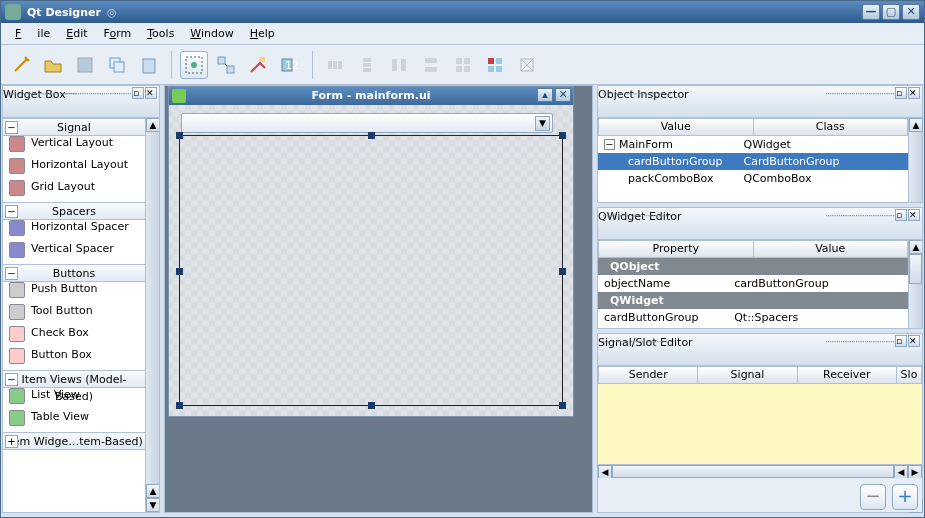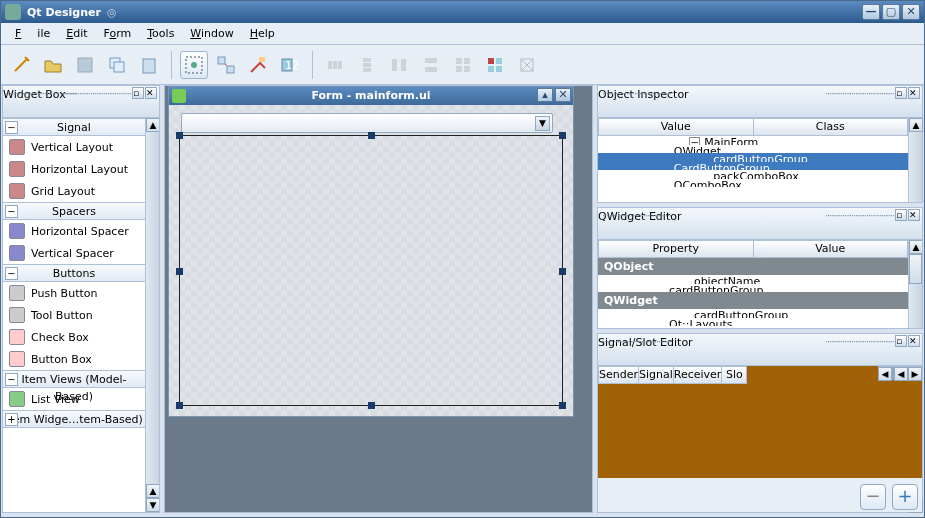--- a/index.html
+++ b/index.html
@@ -17,43 +17,43 @@
 .workspace { position: absolute; top: 85px; left: 2px; right: 2px; bottom: 5px; display: flex; }
 
 .panel { background: #eef2f7; border: 1px solid #adc0d8; display: flex; flex-direction: column; }
 .panel-title { height: 32px; background: linear-gradient(#f4f8fc,#d4e0ec); border-bottom: 1px solid #adc0d8; text-align: left; line-height: 17px; font-size: 11px; position: relative; }
 .panel-title .dots::before { content: "·····································"; letter-spacing: -1px; color: #7a90a8; position:absolute; left:4px; top:0; font-size:9px; }
 .panel-title .dots::after { content: "·····································"; letter-spacing: -1px; color: #7a90a8; position:absolute; right:28px; top:0; font-size:9px; }
 .panel-title .mini { position:absolute; right:2px; top:1px; display:flex; gap:1px; }
 .panel-title .mini span { width:12px; height:12px; border:1px solid #90a8c0; background:linear-gradient(#fff,#d0dcec); font-size:9px; line-height:10px; cursor:pointer; }
 .cat-header { height: 18px; background: linear-gradient(#f8fafc,#e2eaf4); border: 1px solid #adc0d8; border-left:none; border-right:none; text-align: center; line-height: 17px; position: relative; }
 .cat-header .collapse-btn { position:absolute; left:2px; top:2px; width:13px; height:13px; border:1px solid #90a8c0; background:#fff; font-size:10px; line-height:11px; cursor:pointer; }
-.wb-item { height: 22px; display:flex; align-items:center; padding-left:6px; gap:6px; cursor:pointer; }
+.wb-item { height: 22px; display:flex; align-items:flex-start; padding-left:6px; gap:6px; cursor:pointer; }
 .wb-icon { width:16px; height:16px; background:#aac; border:1px solid #889; border-radius:2px; flex-shrink:0; }
 
 .mdi { flex:1; background:#6a7a8a; position:relative; margin:0 4px; border:1px solid #adc0d8; }
 .form-window { position:absolute; left:3px; top:0; width:406px; height:331px; background:#e8eef2; border:1px solid #7a94b0; }
 .form-title { height:18px; background:linear-gradient(#5b8bc0,#3d6a9a); color:#fff; text-align:center; line-height:17px; position:relative; font-weight:bold; }
 .form-title .icon { position:absolute; left:3px; top:2px; width:14px; height:14px; background:#7c5; border-radius:2px; }
 .form-title .wbtns { position:absolute; right:2px; top:1px; display:flex; gap:2px; }
 .form-title .wbtns span { width:16px; height:14px; background:linear-gradient(#e8f0f8,#b0c8e0); border:1px solid #5a7a9a; color:#2a4a6a; line-height:12px; cursor:pointer; }
 .form-body { position:absolute; top:18px; left:0; right:0; bottom:0; background: repeating-conic-gradient(#d8dce0 0% 25%, #e0e4e8 0% 50%) 50% / 12px 12px; }
 .widget-sel { position:absolute; left:10px; top:30px; right:10px; bottom:10px; border:1px solid #222; }
 .handle { position:absolute; width:7px; height:7px; background:#1a3a6a; }
 .combo { position:absolute; left:12px; top:8px; right:20px; height:20px; background:linear-gradient(#fff,#e4eaf2); border:1px solid #90a8c0; border-radius:2px; }
 .combo-arrow { position:absolute; right:2px; top:2px; width:15px; height:15px; background:linear-gradient(#f0f4f8,#c8d4e0); border:1px solid #90a8c0; text-align:center; line-height:13px; font-size:9px; }
 
 .right-col { width:326px; display:flex; flex-direction:column; gap:4px; }
 .tbl-hdr { display:flex; height:18px; background:linear-gradient(#fff,#dce4ee); border:1px solid #adc0d8; }
 .tbl-hdr div { flex:1; text-align:center; line-height:16px; border-right:1px solid #adc0d8; }
 .tbl-hdr div:last-child { border-right:none; }
-.tbl-row { display:flex; height:17px; align-items:center;flex-direction:column; }
+.tbl-row { display:flex; height:17px; align-items:center; }
 .tbl-row div { padding-left:6px; overflow:hidden; white-space:nowrap; text-overflow:ellipsis; }
 .tbl-row.sel { background:#3d7ac0; color:#fff; }
-.sect-row { background:#808890; color:#fff; font-weight:bold; padding-left:6px; height:17px; line-height:17px; }
+.sect-row { background:#808890; color:#fff; font-weight:bold; padding-left:12px; height:17px; line-height:17px; }
 .scroll-v { width:14px; background:linear-gradient(to right,#e0e8f0,#c8d4e0); border-left:1px solid #adc0d8; }
 .scroll-h { height:14px; background:linear-gradient(to bottom,#e0e8f0,#c8d4e0); border-top:1px solid #adc0d8; display:flex; }
 .scroll-h .thumb, .scroll-v .thumb{ background:linear-gradient(#f0f4f8,#d0dce8); border:1px solid #90a8c0; }
 .scroll-h .arrow, .scroll-v .arrow { width:14px; height:14px; background:linear-gradient(#f0f4f8,#d0dce8); border:1px solid #90a8c0; font-size:9px; text-align:center; line-height:12px; cursor:pointer;}
 .bottom-buttons { position:absolute; right:4px; bottom:2px; display:flex; gap:6px; }
 .round-btn { width:26px; height:26px; border:1px solid #90a8c0; border-radius:4px; background:linear-gradient(#fff,#dce8f4); font-size:18px; line-height:22px; text-align:center; cursor:pointer; }
 .tree-exp { display:inline-block; width:11px; height:11px; border:1px solid #888; background:#fff; font-size:10px; line-height:9px; text-align:center; margin-right:4px; }
 </style>
 </head>
 <body>
@@ -231,20 +231,24 @@
           </div>
         <div class="wb-item">
             <div class="wb-icon" style="background:#fcc"></div>
             <span>Button Box</span>
           </div>
         <div class="cat-header"><span class="collapse-btn">−</span><span>Item Views (Model-Based)</span></div>
         <div class="wb-item">
             <div class="wb-icon" style="background:#8c8"></div>
             <span>List View</span>
           </div>
+        <div class="wb-item">
+            <div class="wb-icon" style="background:#8c8"></div>
+            <span>Table View</span>
+          </div>
         <div class="cat-header"><span class="collapse-btn">+</span><span>Item Widge…tem-Based)</span></div>
       </div>
       <div class="scroll-v" style="position:absolute;right:0;top:0;bottom:0;">
         <div class="arrow">▲</div>
         <div class="arrow" style="position:absolute;bottom:14px">▲</div>
         <div class="arrow" style="position:absolute;bottom:0">▼</div>
       </div>
     </div>
   </div>
 
@@ -321,40 +325,40 @@
               <div>Value</div>
           </div>
           <div class="sect-row">QObject</div>
           <div class="tbl-row">
             <div style="width:42%">objectName</div>
               <div style="width:58%">cardButtonGroup</div>
           </div>
           <div class="sect-row">QWidget</div>
           <div class="tbl-row">
             <div style="width:42%">cardButtonGroup</div>
-              <div style="width:58%">Qt::Layouts</div>
+              <div style="width:58%">Qt::Spacers</div>
           </div>
           <div class="tbl-row" style="opacity:.6">
             <div style="width:42%">enabled</div>
               <div style="width:58%">true</div>
           </div>
         </div>
         <div class="scroll-v">
             <div class="arrow">▲</div>
             <div class="thumb" style="height:30px"></div>
           </div>
       </div>
     </div>
 
     <div class="panel" style="flex:1">
       <div class="panel-title"><span class="dots"></span><span>Signal/Slot Editor</span><span class="mini">
             <span>▫</span>
             <span>✕</span>
           </span></div>
-      <div style="flex:1;background:#a16207;display:flex;flex-direction:row">
+      <div style="flex:1;background:#fef9c3;display:flex;flex-direction:column">
         <div class="tbl-hdr">
           <div>Sender</div>
             <div>Signal</div>
             <div>Receiver</div>
             <div style="flex:0 0 24px">Slo</div>
         </div>
         <div style="flex:1"></div>
         <div class="scroll-h">
           <div class="arrow">◀</div>
             <div class="thumb" style="flex:1"></div>

